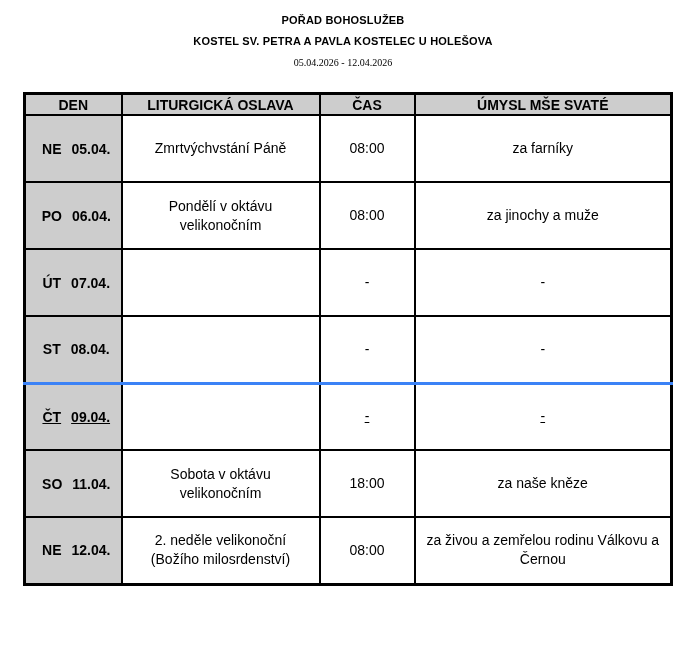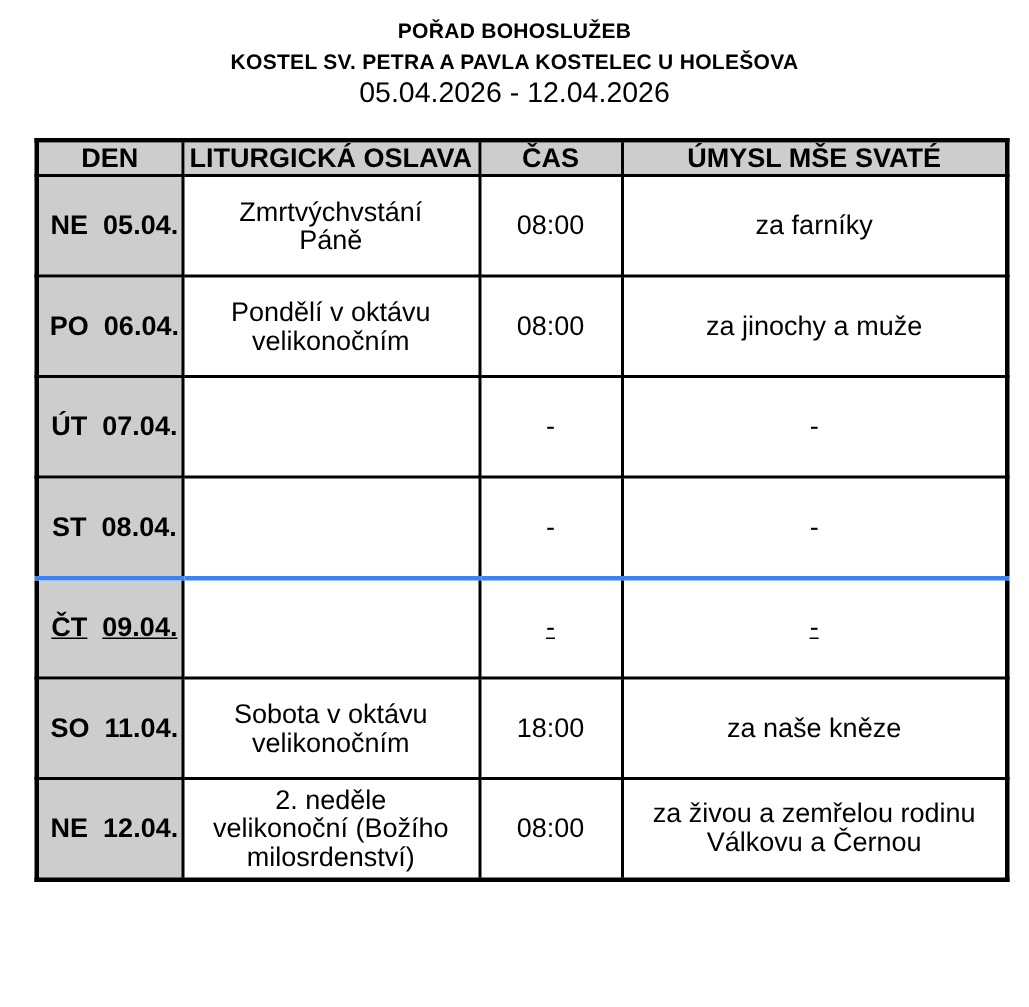--- a/index.html
+++ b/index.html
@@ -13,47 +13,48 @@
     position: relative;
   }
   .page-header {
     position: absolute;
     top: 10px;
     left: 0;
     width: 686px;
     text-align: center;
   }
   .title-line {
-    font-size: 14px;
+    font-size: 11px;
     font-weight: bold;
     line-height: 21px;
     letter-spacing: 0.2px;
     text-align: center;
   }
   .date-line {
-    font-size: 19px;
+    font-size: 10px;
     font-weight: normal;
     line-height: 22px;
+    font-family: Liberation Serif, serif;
   }
   table.schedule {
     position: absolute;
     left: 23px;
     top: 92px;
     border-collapse: collapse;
     table-layout: fixed;
     border: 3px solid #000;
   }
   col.c-den  { width: 97px; }
   col.c-lit  { width: 198px; }
   col.c-cas  { width: 95px; }
   col.c-umy  { width: 257px; }
 
   th, td {
     border: 2px solid #000;
-    font-size: 18px;
+    font-size: 14px;
     vertical-align: middle;
     overflow: hidden;
   }
   thead th {
     background: #cdcdcd;
     font-weight: bold;
     height: 19px;
     padding: 0;
     text-align: center;
   }

